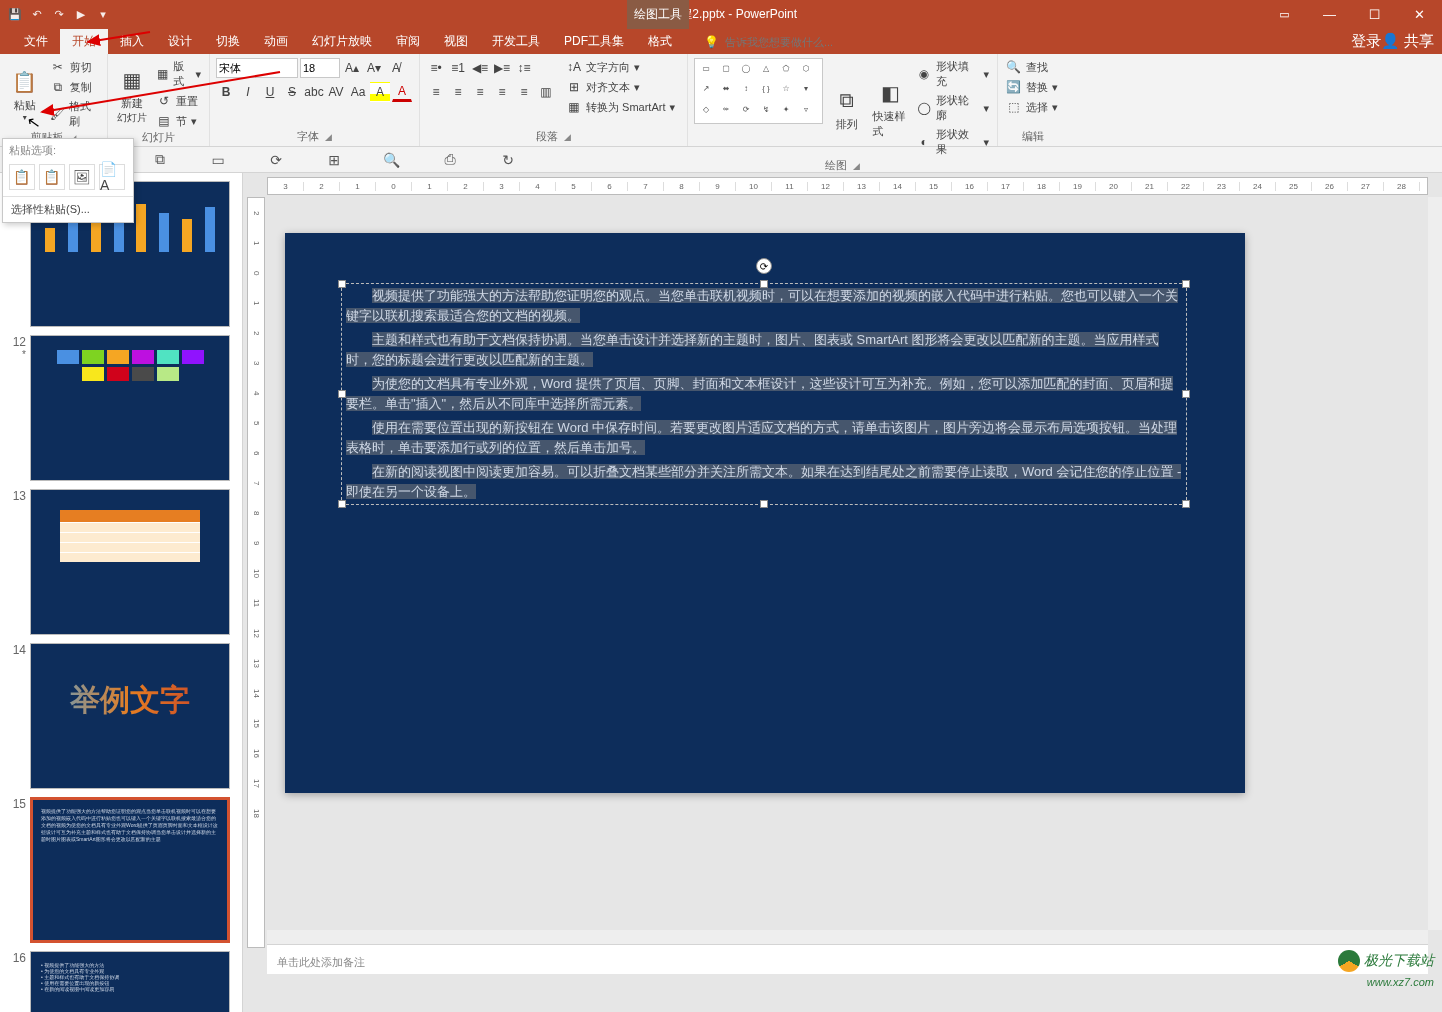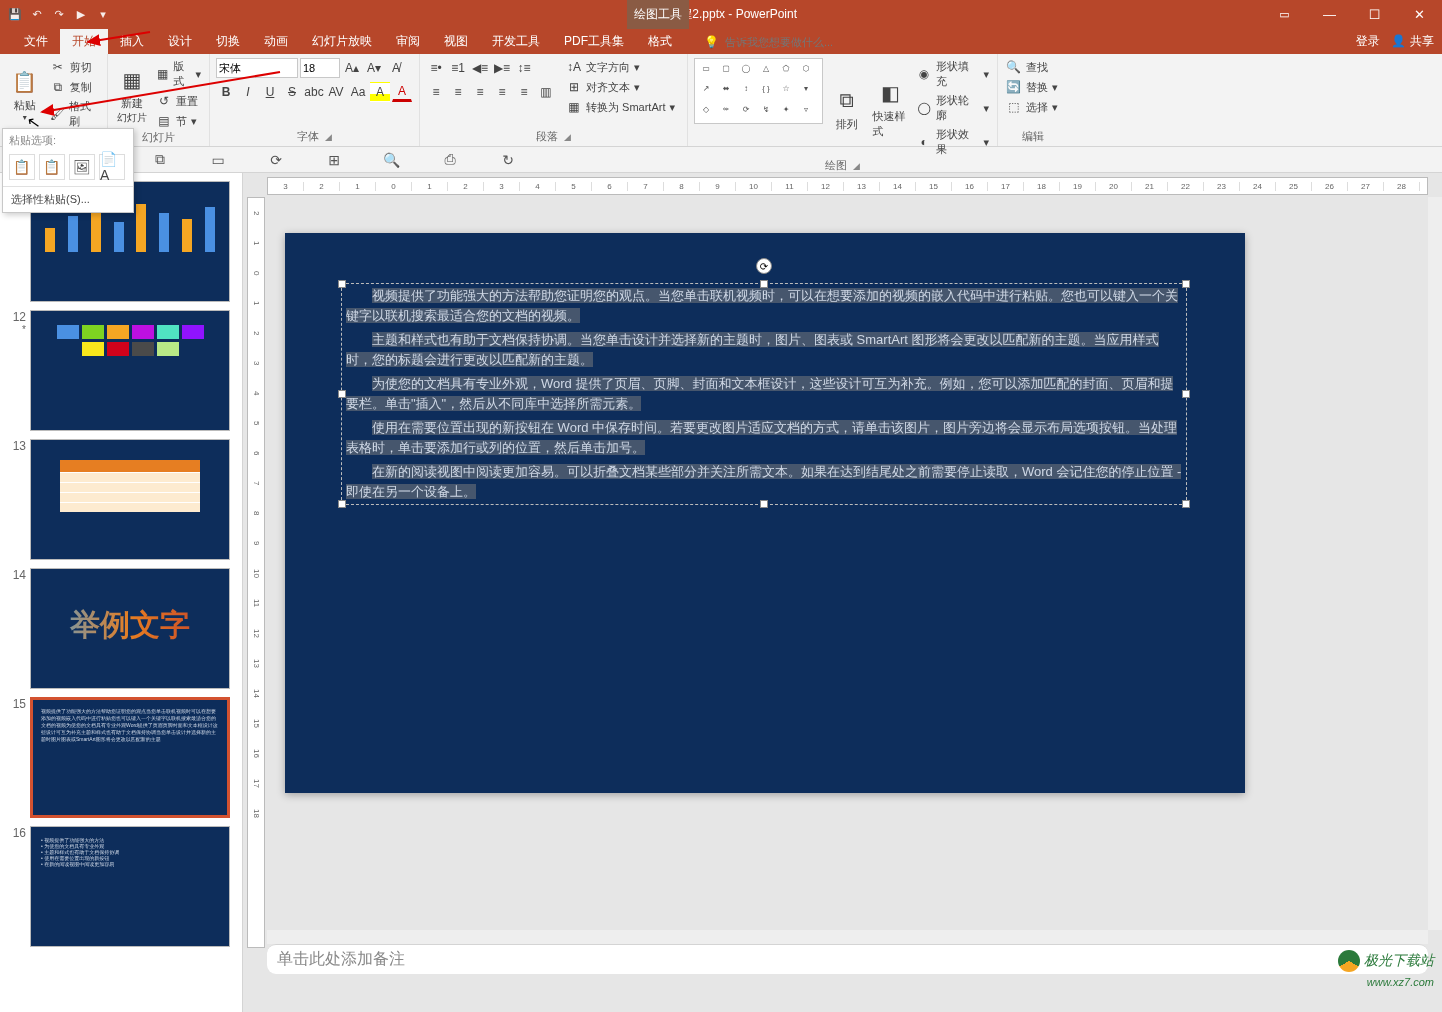--- a/index.html
+++ b/index.html
@@ -15,21 +15,21 @@
 .title-bar .win-controls .wc { width: 45px; height: 29px; display: flex; align-items: center; justify-content: center; font-size: 13px; }
 .title-bar .win-controls .wc.small { font-size: 11px; }
 
 
 .ribbon-tabs { height: 25px; background: #b7472a; display: flex; align-items: center; color: #fff; font-size: 12px; padding-left: 12px; }
 .ribbon-tabs .tab { padding: 0 12px; height: 25px; display: flex; align-items: center; cursor: pointer; }
 .ribbon-tabs .tab.active { background: #f3f3f3; color: #b7472a; }
 .ribbon-tabs .tab.format { position: absolute; left: 636px; }
 .ribbon-tabs .tell { position: absolute; left: 704px; display: flex; align-items: center; gap: 6px; color: #e8c9c0; }
 .ribbon-tabs .tell input { background: transparent; border: none; color: #e8c9c0; font-size: 11px; width: 150px; outline: none; }
-.ribbon-tabs .right { position: absolute; right: 8px; display: flex; gap: 12px; font-size: 12px; }
+.ribbon-tabs .right { position: absolute; right: 8px; display: flex; font-size: 15px; }
 
 
 .ribbon { height: 93px; background: #f3f3f3; border-bottom: 1px solid #d4d4d4; display: flex; }
 .ribbon-group { border-right: 1px solid #e1e1e1; padding: 4px 6px 0 6px; display: flex; flex-direction: column; justify-content: space-between; }
 .ribbon-group .label { font-size: 11px; color: #666; text-align: center; padding-bottom: 2px; display: flex; justify-content: center; align-items: center; gap: 6px; }
 .ribbon-group .label .dlg { font-size: 9px; color: #888; }
 .rg-body { display: flex; gap: 4px; }
 .big-btn { display: flex; flex-direction: column; align-items: center; justify-content: center; width: 40px; padding: 2px; font-size: 11px; color: #444; }
 .big-btn .icon { width: 32px; height: 32px; display: flex; align-items: center; justify-content: center; font-size: 20px; }
 .small-row { display: flex; flex-direction: column; gap: 2px; font-size: 11px; color: #444; }
@@ -42,37 +42,37 @@
 .fb { width: 20px; height: 20px; display: flex; align-items: center; justify-content: center; font-size: 12px; border: 1px solid transparent; color: #444; }
 
 .shapes-gallery { width: 130px; height: 66px; border: 1px solid #c8c8c8; background: #fff; display: flex; flex-wrap: wrap; padding: 2px; gap: 2px; overflow: hidden; }
 .shapes-gallery .sh { width: 18px; height: 14px; border: 1px solid #888; font-size: 8px; display: flex; align-items: center; justify-content: center; color: #555; }
 
 
 .qat2 { height: 26px; background: #f3f3f3; border-bottom: 1px solid #d4d4d4; display: flex; align-items: center; padding-left: 150px; gap: 38px; }
 .qat2 .qb { width: 20px; height: 20px; display: flex; align-items: center; justify-content: center; color: #555; font-size: 14px; }
 
 
-.paste-pop { position: absolute; left: 2px; top: 128px; width: 132px; background: #fff; border: 1px solid #c8c8c8; box-shadow: 2px 2px 6px rgba(0,0,0,0.2); z-index: 50; font-size: 11px; color: #444; }
+.paste-pop { position: absolute; left: 2px; top: 138px; width: 132px; background: #fff; border: 1px solid #c8c8c8; box-shadow: 2px 2px 6px rgba(0,0,0,0.2); z-index: 50; font-size: 11px; color: #444; }
 .paste-pop .hdr { padding: 4px 6px; color: #888; }
 .paste-pop .opts { display: flex; gap: 4px; padding: 2px 6px 6px 6px; }
 .paste-pop .opt { width: 26px; height: 26px; border: 1px solid #ddd; display: flex; align-items: center; justify-content: center; font-size: 14px; }
 .paste-pop .special { border-top: 1px solid #e1e1e1; padding: 5px 8px; }
 
 
 .arrow { position: absolute; pointer-events: none; }
 
 
 .workspace { position: absolute; left: 0; top: 173px; right: 0; bottom: 0; display: flex; }
 
 .slide-panel { width: 243px; background: #fff; border-right: 1px solid #d4d4d4; overflow-y: auto; padding: 4px 0; }
 .slide-thumb-wrap { display: flex; padding: 4px 8px; }
 .slide-num { width: 22px; font-size: 12px; color: #666; text-align: right; padding-right: 4px; }
 .slide-num .star { font-size: 10px; display: block; }
-.slide-thumb { width: 200px; height: 121px; background: #0d2d5b; border: 1px solid #bbb; position: relative; overflow: hidden; }
+.slide-thumb { width: 200px; height: 146px; background: #0d2d5b; border: 1px solid #bbb; position: relative; overflow: hidden; }
 .slide-thumb.sel { border: 3px solid #d35230; }
 .slide-thumb .chart-bars { display: flex; align-items: flex-end; justify-content: space-around; height: 60px; margin: 10px; gap: 4px; }
 .slide-thumb .chart-bars .bar { width: 10px; background: #f5a623; }
 .slide-thumb .chart-bars .bar.b { background: #4a90e2; }
 .slide-thumb .gallery { display: flex; flex-wrap: wrap; gap: 3px; padding: 14px; justify-content: center; }
 .slide-thumb .gallery .it { width: 22px; height: 14px; background: #888; }
 .slide-thumb .table { width: 140px; margin: 20px auto; }
 .slide-thumb .table .th { background: #e67e22; height: 12px; display: flex; }
 .slide-thumb .table .tr { background: #fdebd0; height: 10px; border-top: 1px solid #fff; }
 .slide-thumb .bigtext { font-size: 30px; font-weight: bold; text-align: center; padding-top: 36px; background: linear-gradient(90deg,#4aa3df,#e67e22,#c0392b); -webkit-background-clip: text; color: transparent; }
@@ -85,21 +85,21 @@
 .ruler-v { position: absolute; left: 4px; top: 24px; width: 18px; bottom: 64px; background: #fff; border: 1px solid #bbb; font-size: 8px; color: #666; display: flex; flex-direction: column; align-items: center; overflow: hidden; }
 .ruler-v .tick { flex: none; height: 30px; writing-mode: vertical-rl; display: flex; align-items: center; justify-content: center; }
 
 .slide-canvas { position: absolute; left: 42px; top: 60px; width: 960px; height: 560px; background: #0d2d5b; box-shadow: 0 2px 8px rgba(0,0,0,0.3); }
 .textbox { position: absolute; left: 56px; top: 50px; width: 846px; border: 1px dashed #bbb; }
 .textbox .handle { position: absolute; width: 8px; height: 8px; background: #fff; border: 1px solid #888; }
 .textbox .rot { position: absolute; left: 50%; top: -26px; transform: translateX(-50%); width: 16px; height: 16px; border: 1px solid #888; border-radius: 50%; background: #fff; display: flex; align-items: center; justify-content: center; font-size: 10px; }
 .textbox p { color: #cfd8e6; font-size: 13px; line-height: 20px; padding: 2px 4px; }
 .textbox p .hl { background: rgba(128,128,128,0.5); }
 
-.notes { position: absolute; left: 24px; right: 14px; bottom: 38px; height: 30px; background: #fff; border-top: 1px solid #d4d4d4; padding: 4px 10px; font-size: 16px; color: #888; border-radius: 9px; }
+.notes { position: absolute; left: 24px; right: 14px; bottom: 38px; height: 30px; background: #fff; border-top: 1px solid #d4d4d4; padding: 10px 10px; font-size: 11px; color: #888; }
 .scrollbar-h { position: absolute; left: 24px; right: 14px; bottom: 68px; height: 14px; background: #eee; }
 .scrollbar-v { position: absolute; right: 0; top: 24px; bottom: 82px; width: 14px; background: #eee; }
 
 .watermark { position: absolute; right: 8px; bottom: 40px; font-size: 14px; color: #2b7a3b; font-style: italic; display: flex; align-items: center; gap: 4px; z-index: 100; }
 .watermark .logo { width: 22px; height: 22px; border-radius: 50%; background: conic-gradient(#2b7a3b 0 120deg, #f5a623 120deg 240deg, #2b7a3b 240deg); }
 .watermark .sub { position: absolute; right: 0; bottom: -16px; font-size: 11px; color: #2b7a3b; }
 
 
 .cursor { position: absolute; left: 27px; top: 113px; font-size: 16px; color: #000; z-index: 60; transform: rotate(-10deg); }
 </style>

